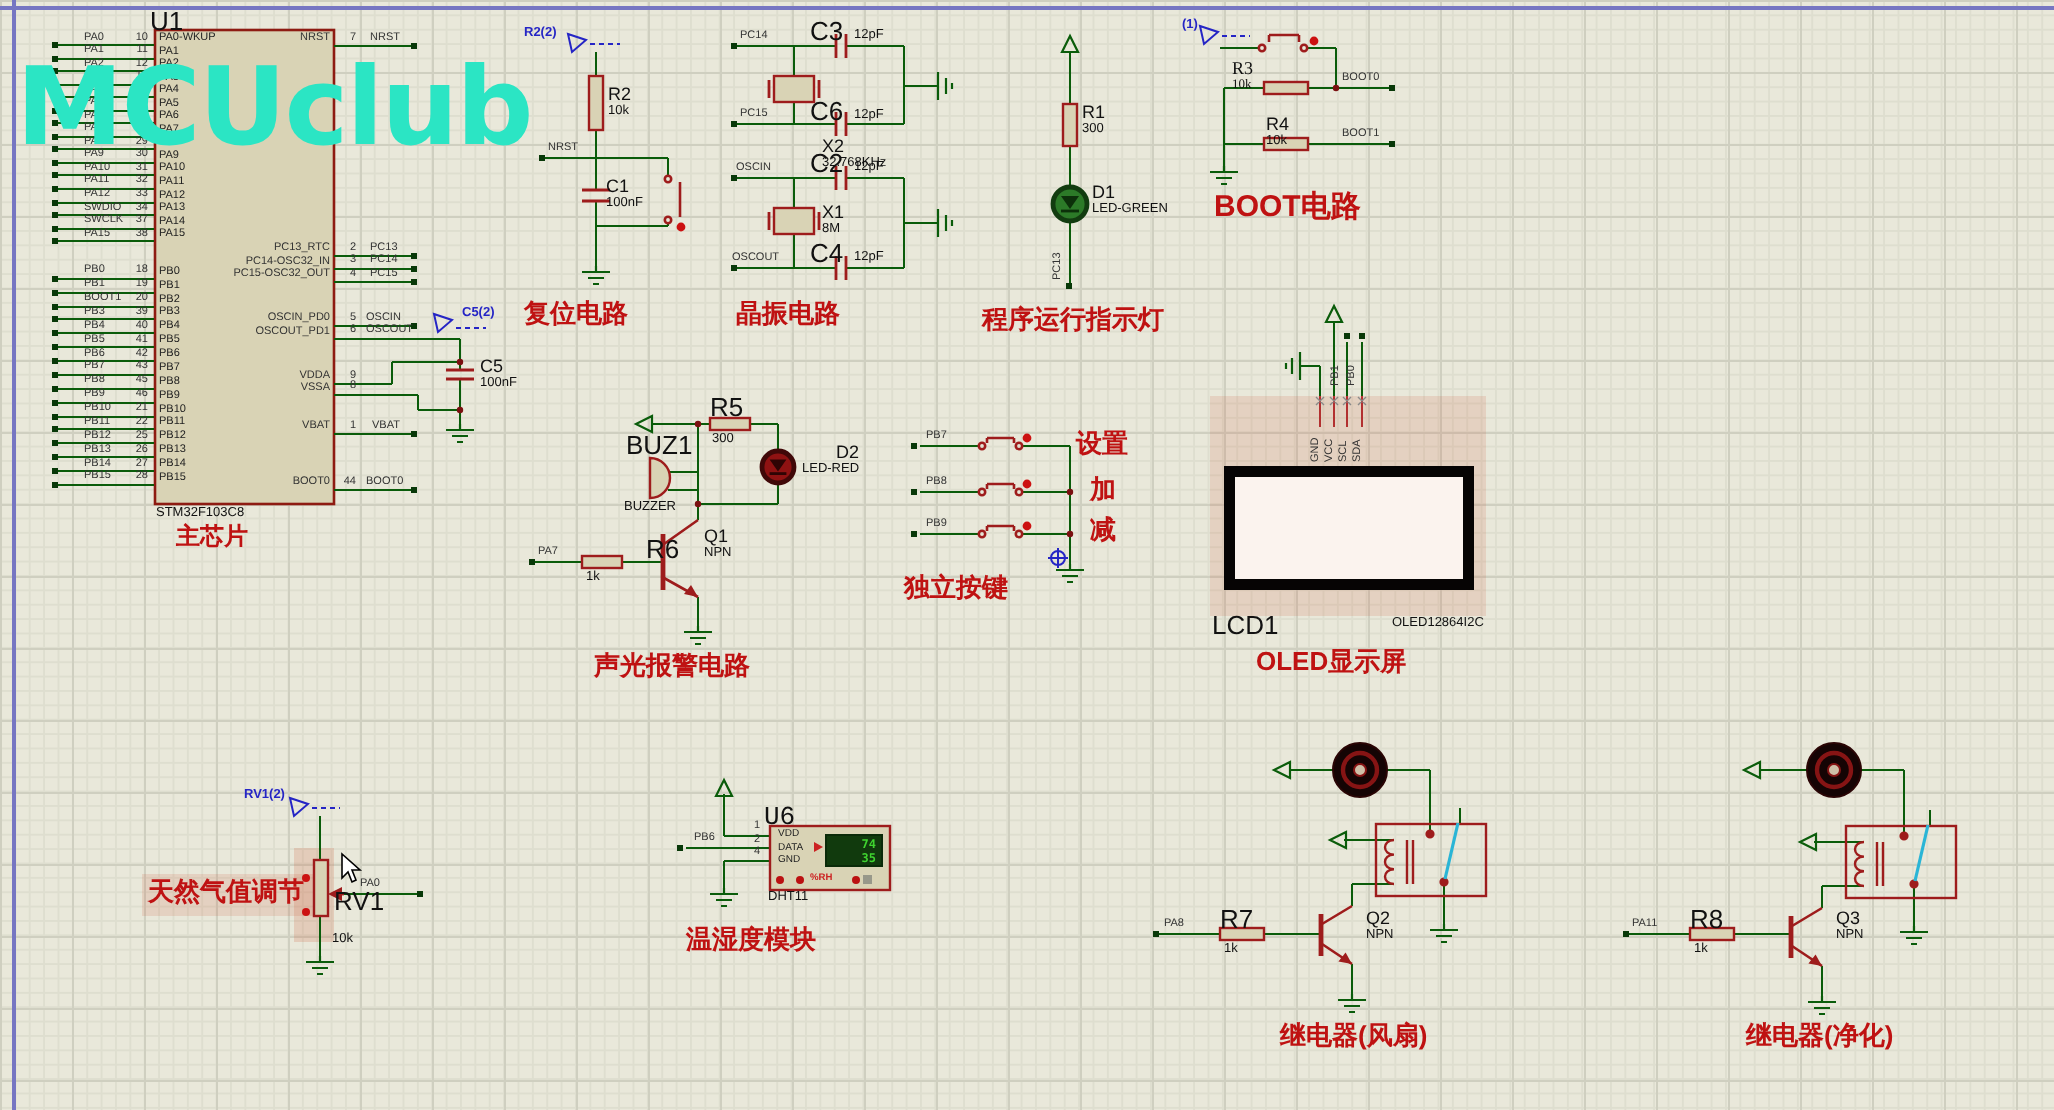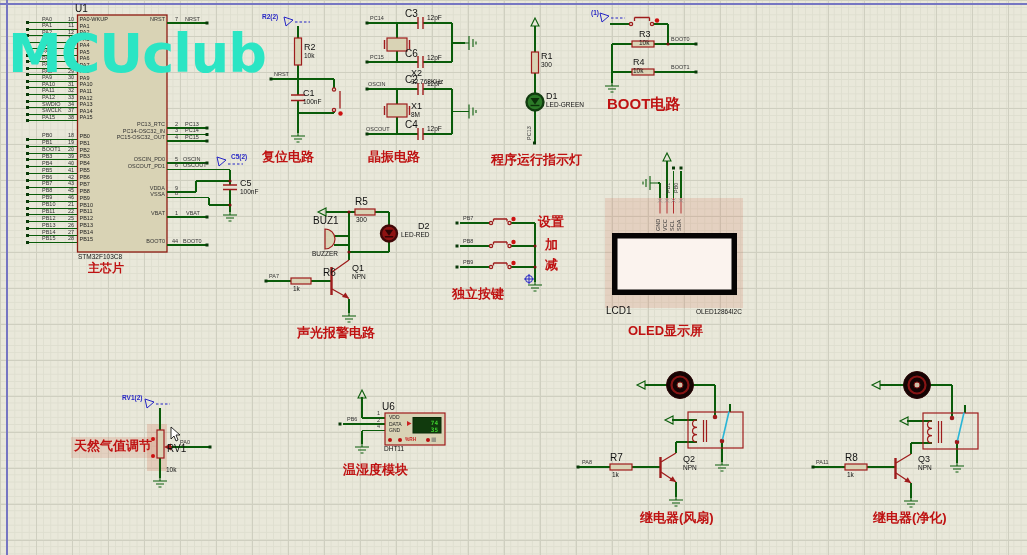--- a/index.html
+++ b/index.html
@@ -10,21 +10,21 @@
       linear-gradient(#cfcfc0 1px,transparent 1px),
       linear-gradient(90deg,#cfcfc0 1px,transparent 1px),
       linear-gradient(#dedecf 1px,transparent 1px),
       linear-gradient(90deg,#dedecf 1px,transparent 1px);
     background-size:36px 36px,36px 36px,7.2px 7.2px,7.2px 7.2px;}
   .topline{position:absolute;left:0;top:3px;width:100%;height:2px;background:#7676c2;}
   .leftline{position:absolute;left:6px;top:0;width:2px;height:100%;background:#7676c2;}
   .art{position:absolute;left:0;top:0;}
   .lab{position:absolute;white-space:nowrap;line-height:1;color:#333;}
   .net{font-size:5.5px;} .pin{font-size:5.5px;} .intr{font-size:5.5px;}
-  .ref{font-size:10px;color:#111;} .val{font-size:6.5px;color:#111;}
+  .ref{font-size:13px;color:#111;} .val{font-size:6.5px;color:#111;}
   .cl b{display:block;font-weight:400;font-size:9px;color:#111;}
   .cl i{display:block;font-style:normal;font-size:6.5px;color:#111;margin-top:1px;}
   .cap{font-size:13px;font-weight:bold;color:#bf1212;}
   .capbig{font-size:15px;}
   .blue{font-size:6.5px;font-weight:bold;color:#2525c5;}
   .vlab{transform:rotate(-90deg);transform-origin:0 0;font-size:5.5px;color:#333;}
   .rows{position:absolute;display:flex;flex-direction:column;}
   .prow,.irow{position:relative;flex:1;}
   .prow .w{position:absolute;left:0;right:0;bottom:0;height:1px;background:#0a5c0a;}
   .prow .t{position:absolute;left:-2px;bottom:-1px;width:3px;height:3px;background:#083808;}
@@ -670,21 +670,21 @@
       <i>300</i>
   </div>
   <div class="cl lab" style="left:546px;top:92px;">
     <b>D1</b>
       <i>LED-GREEN</i>
   </div>
   <span class="vlab lab" style="left:527px;top:140px;">PC13</span>
   <div class="lab cap" style="left:457px;top:153px;margin-left:34px;">程序运行指示灯</div>
 
   <div class="lab blue" style="left:591px;top:10px;">(1)</div>
-  <div class="cl lab" style="left:639px;top:30px;">
+  <div class="cl lab" style="left:616px;top:30px;font-family:Liberation Serif, serif;">
     <b>R3</b>
       <i>10k</i>
   </div>
   <div class="lab net" style="left:671px;top:36.5px;">BOOT0</div>
   <div class="cl lab" style="left:633px;top:58px;">
     <b>R4</b>
       <i>10k</i>
   </div>
   <div class="lab net" style="left:671px;top:64.5px;">BOOT1</div>
   <div class="lab cap capbig" style="left:607px;top:96px;">BOOT电路</div>
@@ -723,21 +723,21 @@
   <div class="lab ref" style="left:606px;top:306px;">LCD1</div>
   <div class="lab val" style="left:696px;top:309px;">OLED12864I2C</div>
   <div class="lab cap" style="left:628px;top:324px;">OLED显示屏</div>
 
   <div class="lab blue" style="left:122px;top:395px;">RV1(2)</div>
   <div class="lab ref" style="left:167px;top:416px;margin-top:28px;">RV1</div>
   <div class="lab val" style="left:166px;top:467px;">10k</div>
   <div class="lab net" style="left:180px;top:440px;">PA0</div>
   <div class="lab cap" style="left:74px;top:439px;">天然气值调节</div>
 
-  <div class="lab ref" style="left:382px;top:402px;">U6</div>
+  <div class="lab ref" style="left:382px;top:402px;font-family:Liberation Mono, monospace;">U6</div>
   <div class="lab net" style="left:347px;top:417px;">PB6</div>
   <div class="lab pin" style="left:377px;top:411px;">1</div>
   <div class="lab pin" style="left:377px;top:417.5px;">2</div>
   <div class="lab pin" style="left:377px;top:424px;">4</div>
   <div class="lab" style="left:389px;top:415px;font-size:5px;color:#222;">VDD</div>
   <div class="lab" style="left:389px;top:421.5px;font-size:5px;color:#222;">DATA</div>
   <div class="lab" style="left:389px;top:428px;font-size:5px;color:#222;">GND</div>
   <div class="dig" style="left:418px;top:419px;">74</div>
   <div class="dig" style="left:418px;top:426px;">35</div>
   <div class="rh" style="left:405px;top:437px;">%RH</div>

